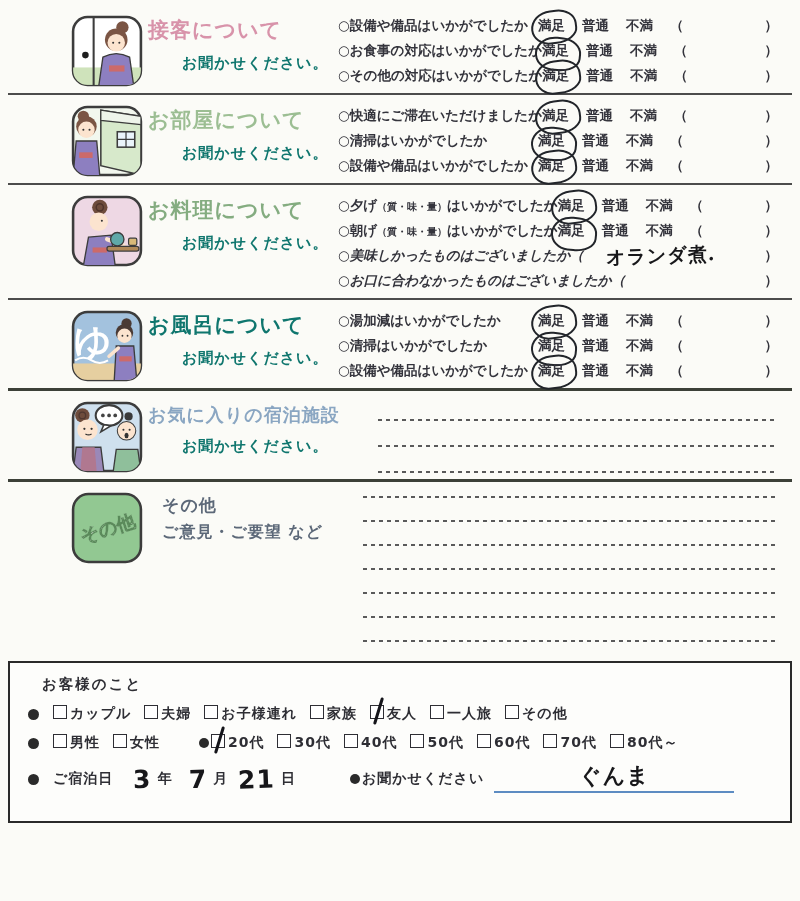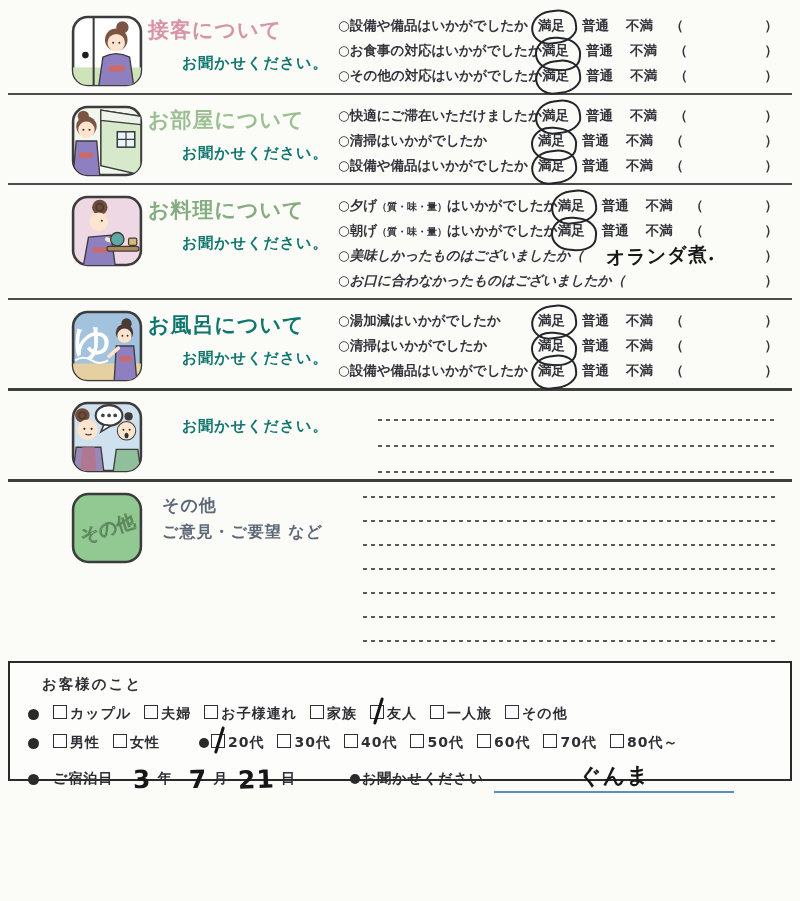--- a/index.html
+++ b/index.html
@@ -48,21 +48,21 @@
   .dots.tight{margin-top:22px;}
   
   .t-pink{color:#d893aa;}
   .t-green{color:#9cbe93;}
   .t-green2{color:#84ac80;}
   .t-teal{color:#0f766e;}
   .t-blue{color:#8aa6c2;}
   .t-dark{color:#5c6878;}
   
   .cust{margin:10px 8px 0;border:2px solid #2a2a2a;background:#fdfdfb;
-    padding:10px 16px 4px 14px;height:120px;box-sizing:border-box;font-size:14px;color:#2e2e34;}
+    padding:10px 16px 4px 14px;height:162px;box-sizing:border-box;font-size:14px;color:#2e2e34;}
   .cust-header{font-size:14.5px;font-weight:bold;margin:2px 0 10px 18px;letter-spacing:2px;}
   .c-row{display:flex;align-items:center;margin-top:11px;white-space:nowrap;}
   .bullet{flex:0 0 11px;width:11px;height:11px;border-radius:50%;background:#2a2a2a;margin:0 14px 0 4px;}
   .bullet.inline{display:inline-block;flex:none;width:10px;height:10px;margin:0 2px 0 26px;vertical-align:-1px;}
   .cb-item{margin-right:13px;font-weight:bold;letter-spacing:1px;}
   .cb{display:inline-block;width:12px;height:12px;border:1.7px solid #2e2e34;margin-right:3px;
     vertical-align:-1px;position:relative;background:#fff;}
   .slash{position:absolute;left:6px;top:-9px;width:3px;height:28px;background:#15151a;
     transform:rotate(17deg);border-radius:2px;}
   .hw-date{font-size:25px;margin:0 6px;transform:rotate(-2deg);}
@@ -371,20 +371,21 @@
           <circle cx="57" cy="16" r="4" fill="#3a3a3a"></circle>
           <circle cx="55" cy="30" r="9" fill="#fce4cf" stroke="#3c3c3c" stroke-width="1"></circle>
           <circle cx="52" cy="29" r="1" fill="#333"></circle>
             <circle cx="58" cy="29" r="1" fill="#333"></circle>
           <ellipse cx="55" cy="34.5" rx="2" ry="2.6" fill="#333"></ellipse>
           <path d="M45,48 L66,48 L69,70 L42,70 Z" fill="#8fbf9b" stroke="#3c3c3c" stroke-width="1.3"></path>
         </g>
       </svg>
     </div>
     <div class="title-col" style="flex:0 0 230px;">
+      <div class="stitle t-blue" style="font-size:18px;">お気に入りの宿泊施設</div>
       <div class="ssub">お聞かせください。</div>
     </div>
     <div class="content-col">
       <div class="dots" style="margin-top:20px;"></div>
       <div class="dots"></div>
       <div class="dots"></div>
     </div>
   </div>
 
   <div class="hr thick"></div>

